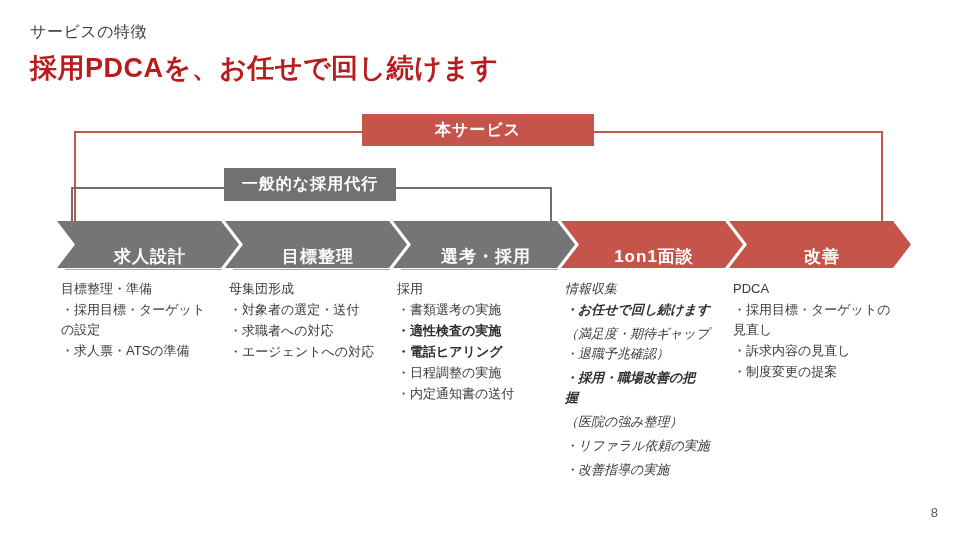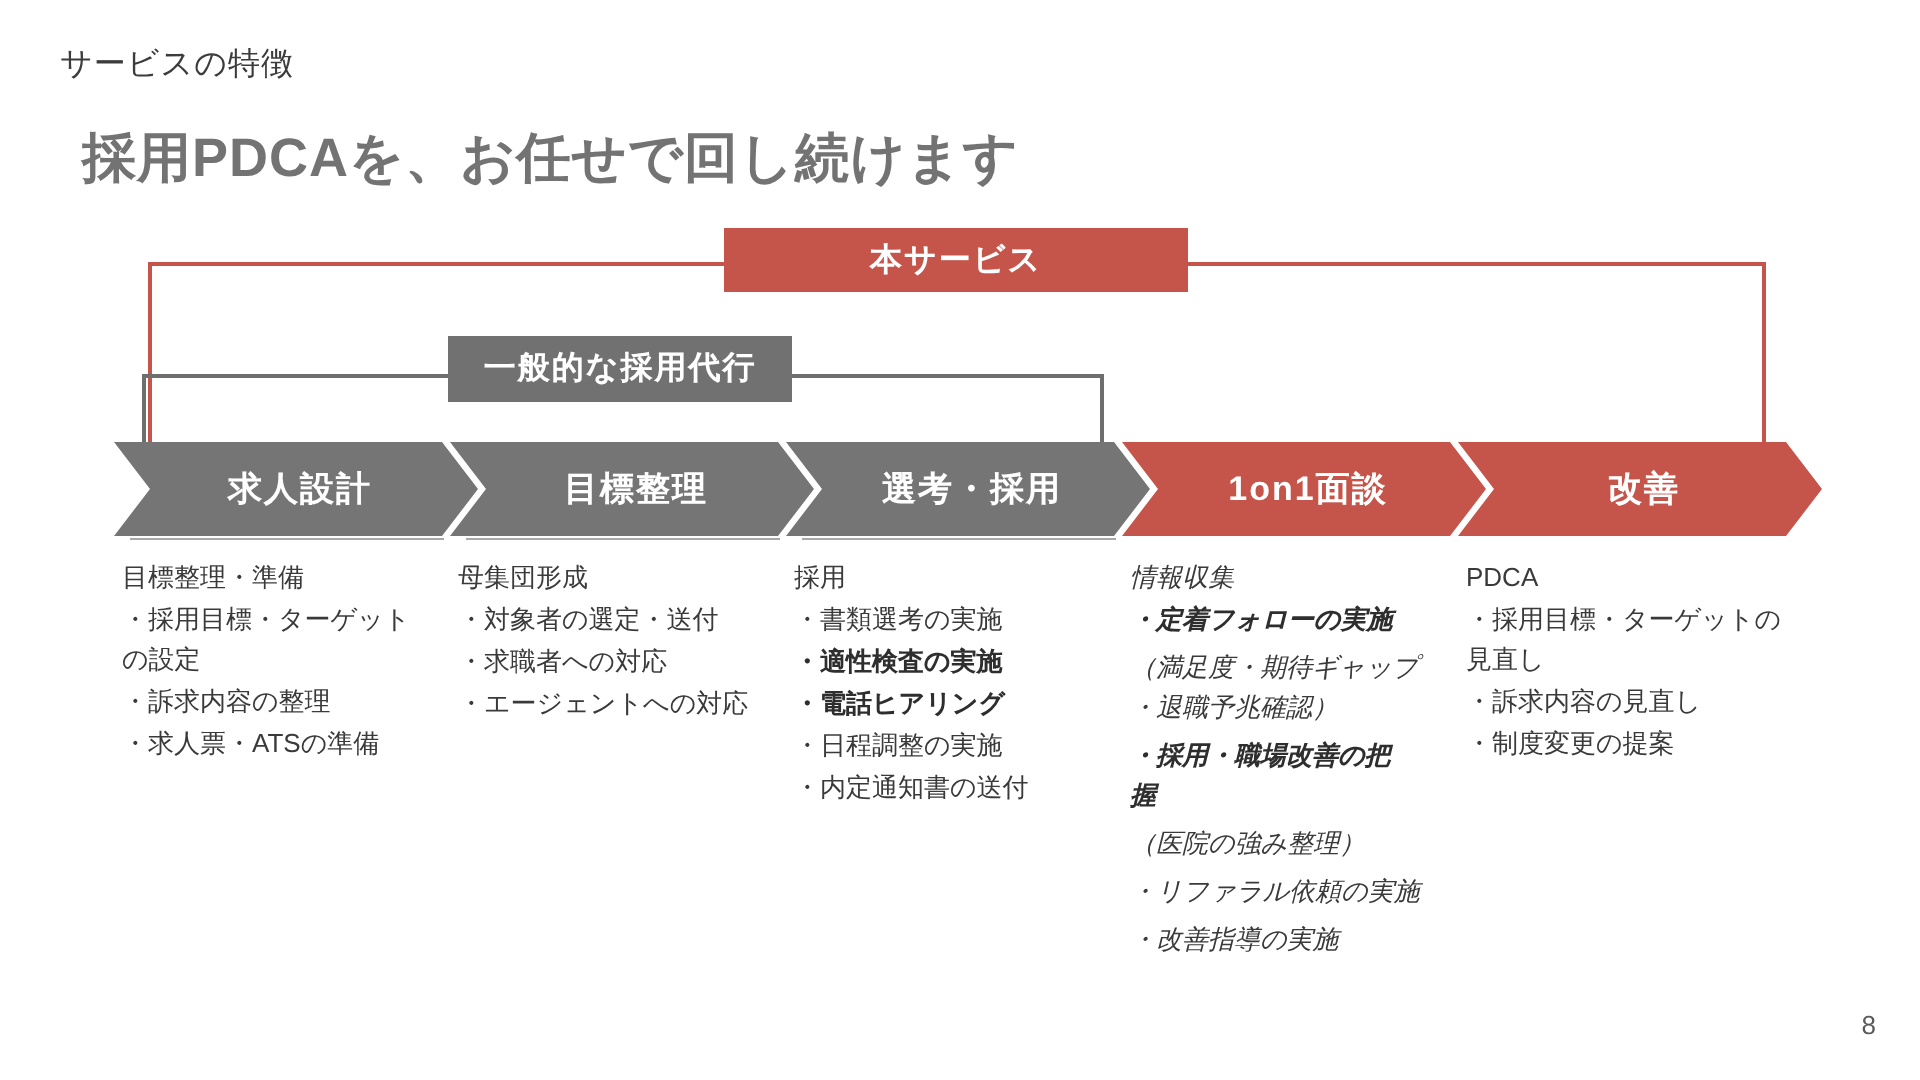--- a/index.html
+++ b/index.html
@@ -10,22 +10,22 @@
     position:relative;overflow:hidden;
   }
   .slide{position:absolute;inset:0;background:#fff;}
 
   
   .eyebrow{
     position:absolute;left:30px;top:22px;
     font-size:16px;color:#3c3c3c;letter-spacing:.5px;
   }
   .title{
-    position:absolute;left:30px;top:50px;margin:11px;
-    font-size:27px;font-weight:bold;color:#737373;letter-spacing:.5px;
+    position:absolute;left:30px;top:50px;margin:0;
+    font-size:27px;font-weight:bold;color:#b91c1c;letter-spacing:.5px;
   }
 
   
   .bracket{position:absolute;box-sizing:border-box;}
   .bracket-red{
     left:74px;top:131px;width:809px;height:90px;
     border:2.5px solid #c5554a;border-bottom:none;
   }
   .bracket-gray{
     left:71px;top:187px;width:481px;height:34px;
@@ -41,21 +41,21 @@
   }
   .bracket-label.gray{
     left:224px;top:168px;width:172px;height:33px;
     background:#717171;font-size:16px;
   }
 
   
   .arrow{
     position:absolute;top:221px;width:182px;height:47px;
     clip-path:polygon(0 0,164px 0,182px 50%,164px 100%,0 100%,18px 50%);
-    display:flex;align-items:center;justify-content:center;
+    display:flex;align-items:flex-end;justify-content:center;
     color:#fff;font-weight:bold;font-size:17px;letter-spacing:1px;
     padding-left:4px;box-sizing:border-box;z-index:2;
   }
   .arrow.gray{background:#757575;}
   .arrow.red{background:#c5554a;}
   .arrow-underline{
     position:absolute;top:269px;height:0;
     border-top:1.5px solid #a8a8a8;z-index:1;
   }
 
@@ -106,40 +106,39 @@
       </div>
       <div class="arrow red" style="left: 729px;">
         <span>改善</span>
       </div>
     </div>
   <div id="columns">
       <div class="col" style="left: 61px;">
         <div class="heading">目標整理・準備</div>
         <div class="item">・採用目標・ターゲット
 の設定</div>
-        <div class="item">・訴求内容の整理</div>
         <div class="item">・求人票・ATSの準備</div>
       </div>
       <div class="col" style="left: 229px;">
         <div class="heading">母集団形成</div>
         <div class="item">・対象者の選定・送付</div>
         <div class="item">・求職者への対応</div>
         <div class="item">・エージェントへの対応</div>
       </div>
       <div class="col" style="left: 397px;">
         <div class="heading">採用</div>
         <div class="item">・書類選考の実施</div>
         <div class="item bold">・適性検査の実施</div>
         <div class="item bold">・電話ヒアリング</div>
         <div class="item">・日程調整の実施</div>
         <div class="item">・内定通知書の送付</div>
       </div>
       <div class="col wide-gap" style="left: 565px; font-style: italic;">
         <div class="heading">情報収集</div>
-        <div class="item bold">・定着フォローの実施</div>
+        <div class="item bold">・お任せで回し続けます</div>
         <div class="item">（満足度・期待ギャップ
 ・退職予兆確認）</div>
         <div class="item bold">・採用・職場改善の把
 握</div>
         <div class="item">（医院の強み整理）</div>
         <div class="item">・リファラル依頼の実施</div>
         <div class="item">・改善指導の実施</div>
       </div>
       <div class="col" style="left: 733px;">
         <div class="heading">PDCA</div>

